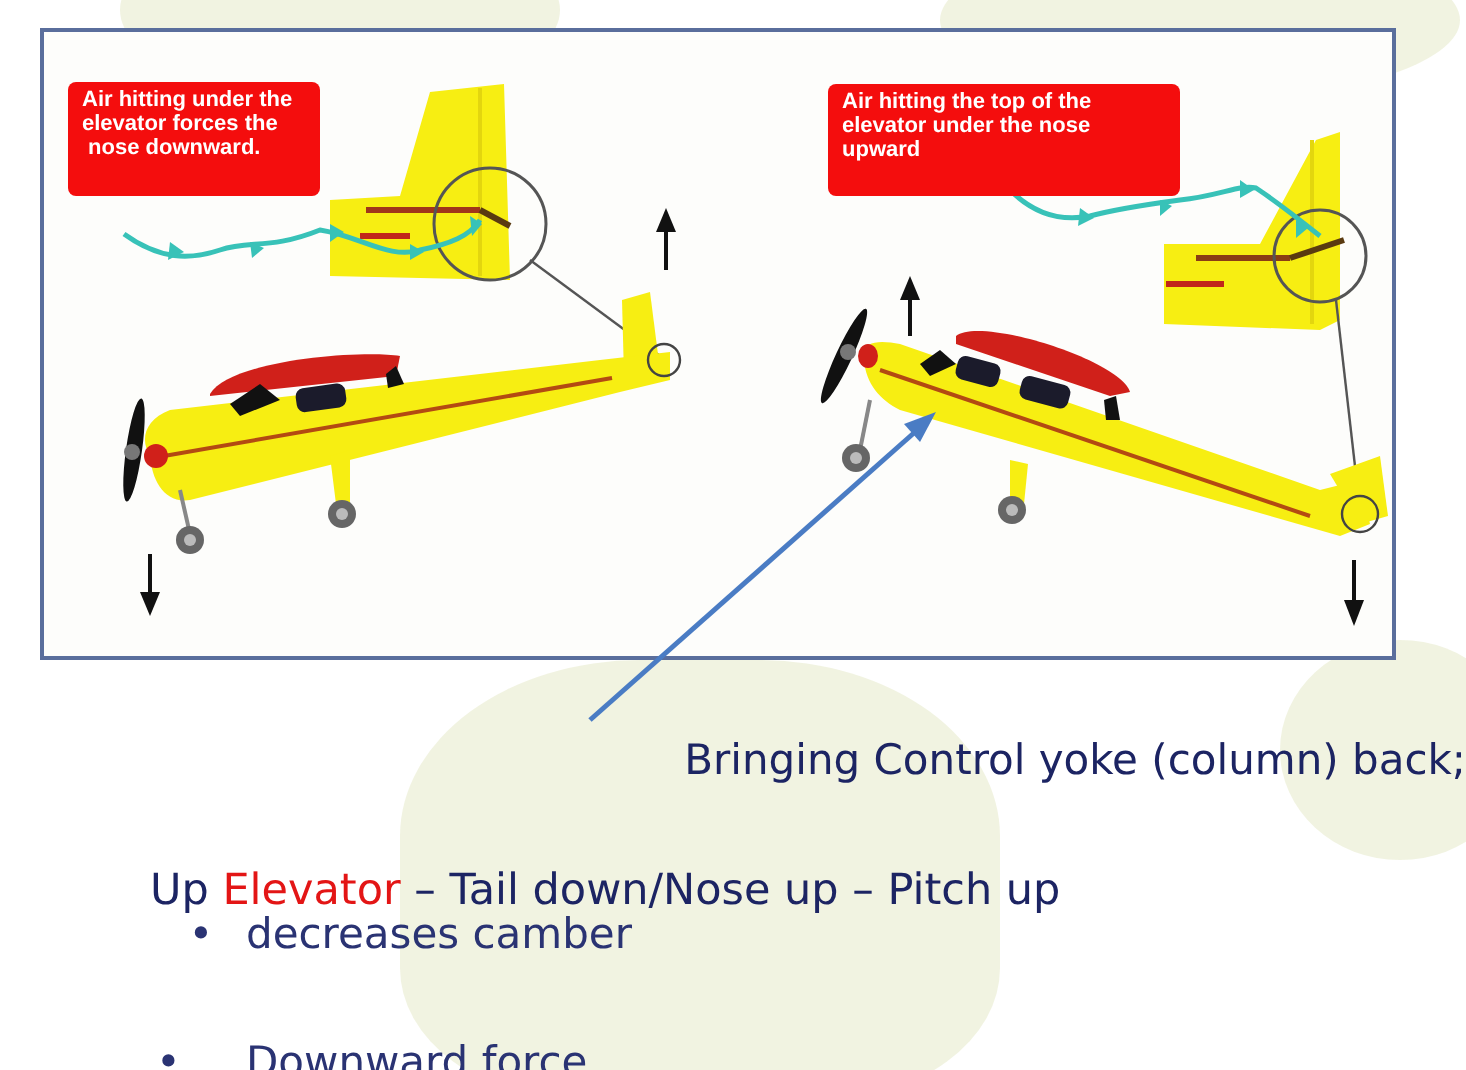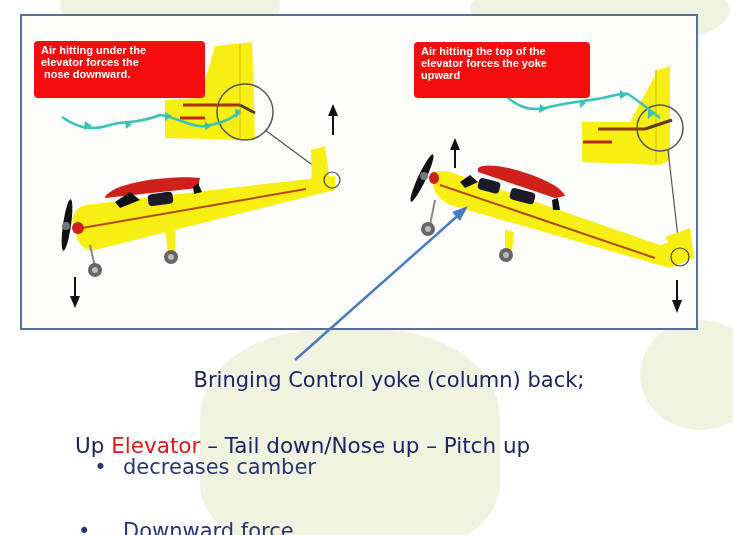--- a/index.html
+++ b/index.html
@@ -2,21 +2,21 @@
 <html><head>
 <meta charset="utf-8">
 <style>
   html, body { margin:0; padding:0; }
   body { width:733px; height:535px; position:relative; overflow:hidden; background:#ffffff; font-family:"Liberation Sans", sans-serif; }
   .wm { position:absolute; background:#eef1dc; border-radius:50%; opacity:0.85; }
   .frame { position:absolute; left:20px; top:14px; width:678px; height:316px; background:#fdfdfb; border:2px solid #5a6e9c; box-sizing:border-box; }
   .callout { position:absolute; background:#f40d0d; color:#ffffff; font-weight:bold; font-size:11px; line-height:12px; padding:3px 6px 4px 7px; border-radius:4px; box-sizing:border-box; white-space:pre; }
   .diagram-svg { position:absolute; left:0; top:0; }
   .caption { position:absolute; left:0; width:733px; font-family:"DejaVu Sans", sans-serif; color:#1c2463; }
-  .line1 { top:368px; text-align:center; font-size:21px; padding-left:45px; box-sizing:border-box; }
+  .line1 { top:368px; text-align:right; font-size:21px; padding-left:45px; box-sizing:border-box; }
   .line2 { top:433px; left:75px; font-size:21.5px; width:auto; }
   .line2 .red { color:#e31515; }
   .bullet { left:78px; font-size:21px; font-weight:normal; color:#2a3373; width:auto; }
   .bullet .dot { display:inline-block; width:45px; }
   .b1 { top:455px;text-align:center; }
   .b2 { top:519px; }
 </style>
 </head>
 <body>
 
@@ -129,25 +129,25 @@
     <line x1="677" y1="280" x2="677" y2="305" stroke="#111" stroke-width="2"></line>
     <polygon points="672,300 677,313 682,300" fill="#111"></polygon>
   </g>
 
   <g>
     <line x1="295" y1="360" x2="462" y2="212" stroke="#4a7cc4" stroke-width="2.5"></line>
     <polygon points="468,206 452,212 460,221" fill="#4a7cc4"></polygon>
   </g>
 </svg>
 
-<div class="callout" style="left:34px;top:41px;width:171px;height:57px;">Air hitting under the
+<div class="callout" style="left:34px;top:41px;width:126px;height:57px;">Air hitting under the
 elevator forces the
  nose downward.</div>
 <div class="callout" style="left:414px;top:42px;width:176px;height:56px;">Air hitting the top of the
-elevator forces the yoke
+elevator under the nose
 upward</div>
 
 <div class="caption line1">Bringing Control yoke (column) back;</div>
 <div class="caption line2">
   <span>Up </span><span class="red">Elevator</span><span> – Tail down/Nose up – Pitch  up</span>
 </div>
 <div class="caption bullet b1">
   <span class="dot">•</span><span>decreases camber</span>
 </div>
 <div class="caption bullet b2">

